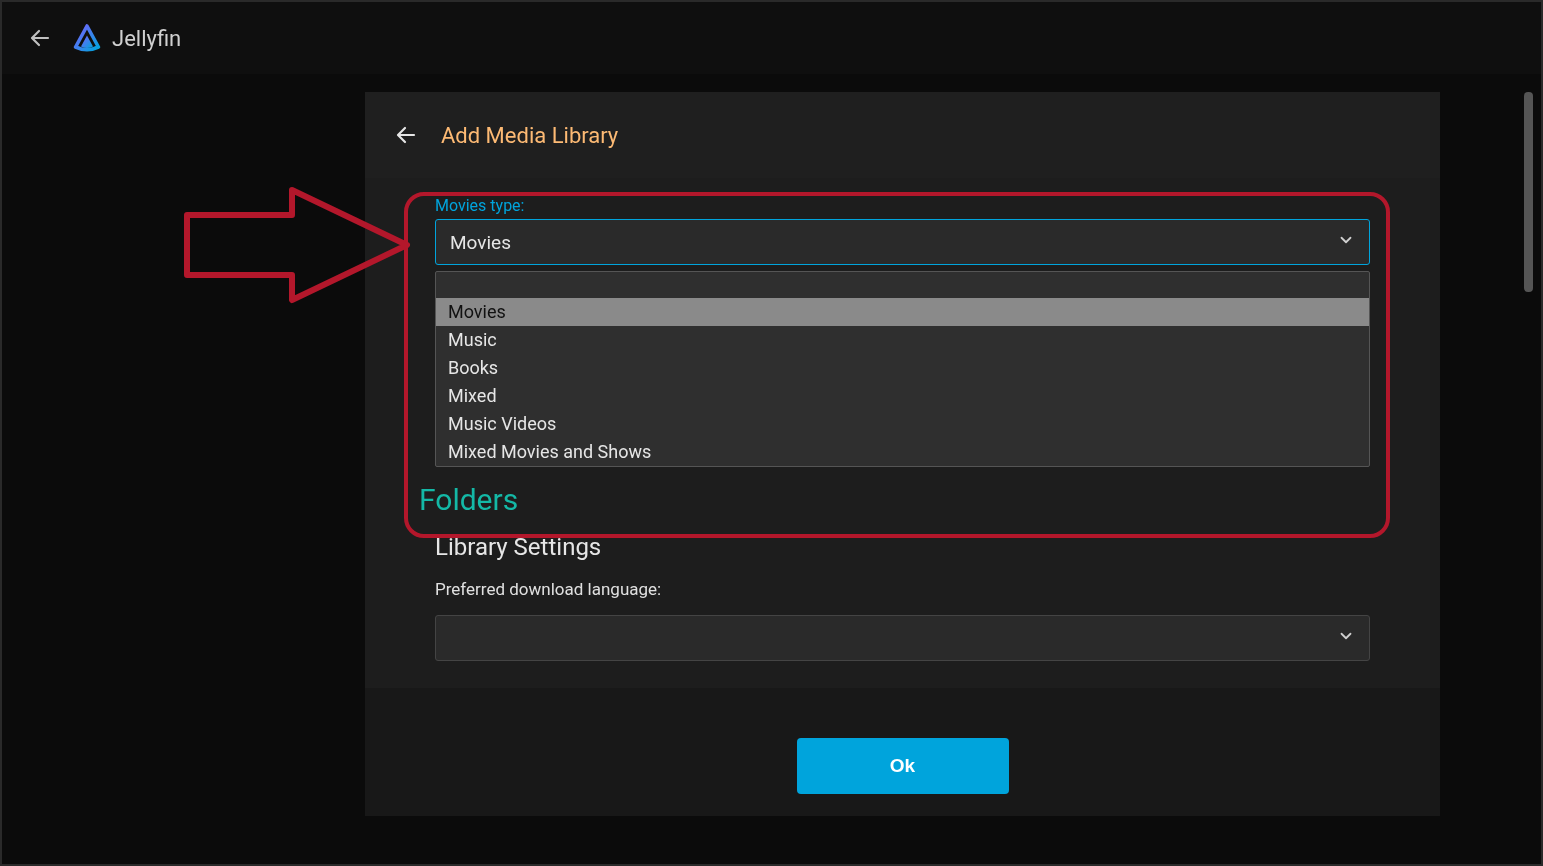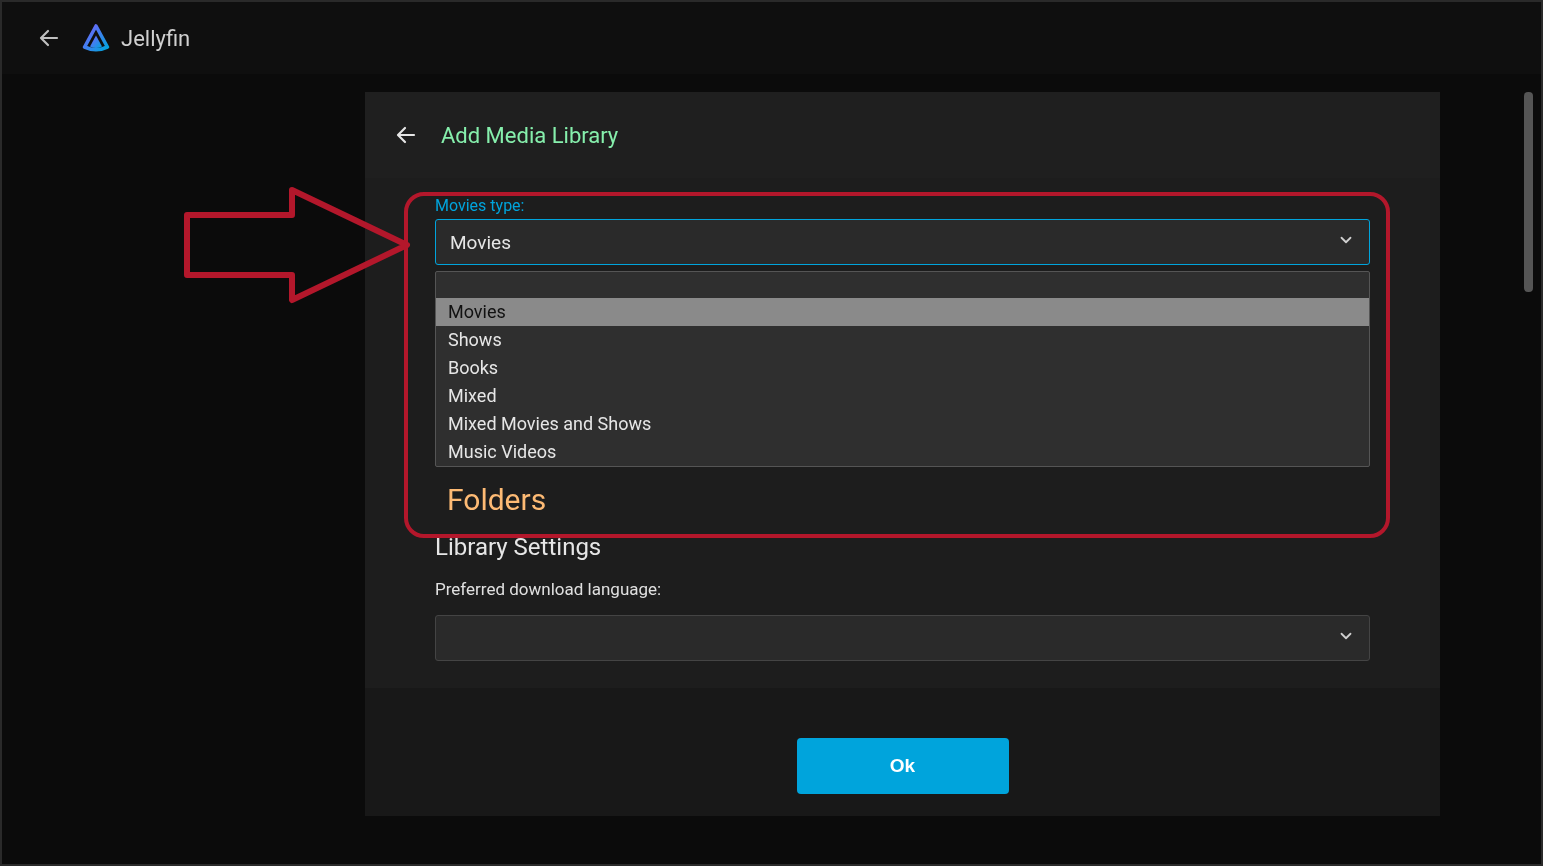--- a/index.html
+++ b/index.html
@@ -10,21 +10,21 @@
     font-family: -apple-system, BlinkMacSystemFont, "Segoe UI", Roboto, "Helvetica Neue", Arial, sans-serif;
     color: #e6e6e6;
     position: relative;
     overflow: hidden;
     border: 2px solid #2a2a2a;
   }
   .topbar {
     height: 72px;
     display: flex;
     align-items: center;
-    padding: 0 31px;
+    padding: 0 22px;
     background: #0f0f0f;
     gap: 16px;
   }
   .back-arrow {
     width: 32px; height: 32px;
     display: flex; align-items: center; justify-content: center;
     color: #bfbfbf;
     cursor: pointer;
   }
   .logo-block { display: flex; align-items: center; gap: 10px; }
@@ -42,33 +42,33 @@
     display: flex; align-items: center;
     gap: 22px;
     padding: 0 28px;
     background: #1f1f1f;
   }
   .dialog-back {
     width: 26px; height: 26px;
     display:flex;align-items:center;justify-content:center;
     cursor:pointer;
   }
-  .dialog-title { font-size: 22px; color: #86efac; font-weight: 400; }
+  .dialog-title { font-size: 22px; color: #fdba74; font-weight: 400; }
   .dialog-body {
     flex: 1;
     padding: 18px 70px 0 70px;
     position: relative;
     overflow: hidden;
   }
   .backdrop-text {
     position: absolute;
-    left: 82px;
+    left: 54px;
     top: 304px;
     font-size: 30px;
-    color: #fdba74;
+    color: #14b8a6;
     font-weight: 400;
     z-index: 0;
   }
   .field-label {
     font-size: 16px;
     color: #00a4dc;
     margin-bottom: 4px;
   }
   .select-box {
     width: 100%;
@@ -210,25 +210,25 @@
         <span class="chev">
           <svg width="18" height="18" viewBox="0 0 24 24" fill="none" stroke="#cfcfcf" stroke-width="2.4" stroke-linecap="round" stroke-linejoin="round">
             <polyline points="6 9 12 15 18 9"></polyline>
           </svg>
         </span>
       </div>
 
       <div class="dropdown-list">
         <div class="dropdown-blankrow"></div>
         <div class="dropdown-item hover">Movies</div>
-        <div class="dropdown-item">Shows</div>
+        <div class="dropdown-item">Music</div>
         <div class="dropdown-item">Books</div>
         <div class="dropdown-item">Mixed</div>
+        <div class="dropdown-item">Music Videos</div>
         <div class="dropdown-item">Mixed Movies and Shows</div>
-        <div class="dropdown-item">Music Videos</div>
       </div>
     </div>
 
     <div class="section-title">Library Settings</div>
 
     <div class="plain-label">Preferred download language:</div>
 
     <div class="select-box plain">
       <span></span>
       <span class="chev">

